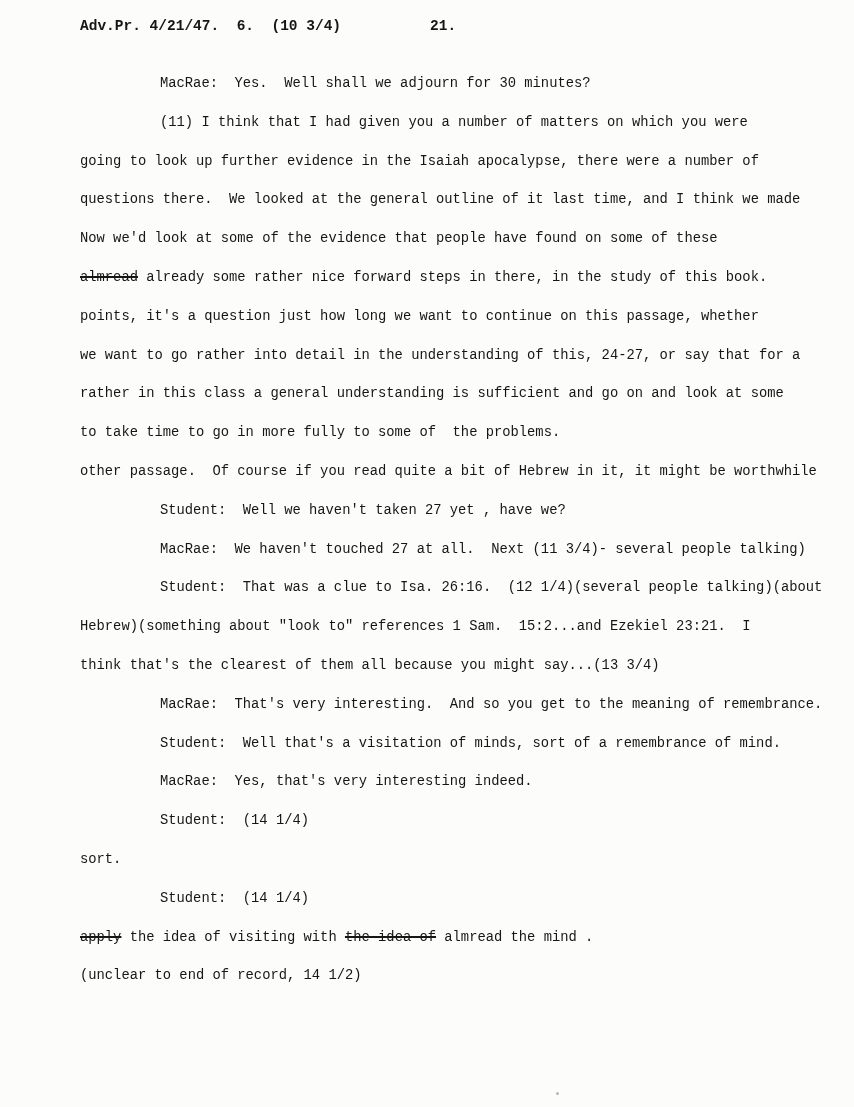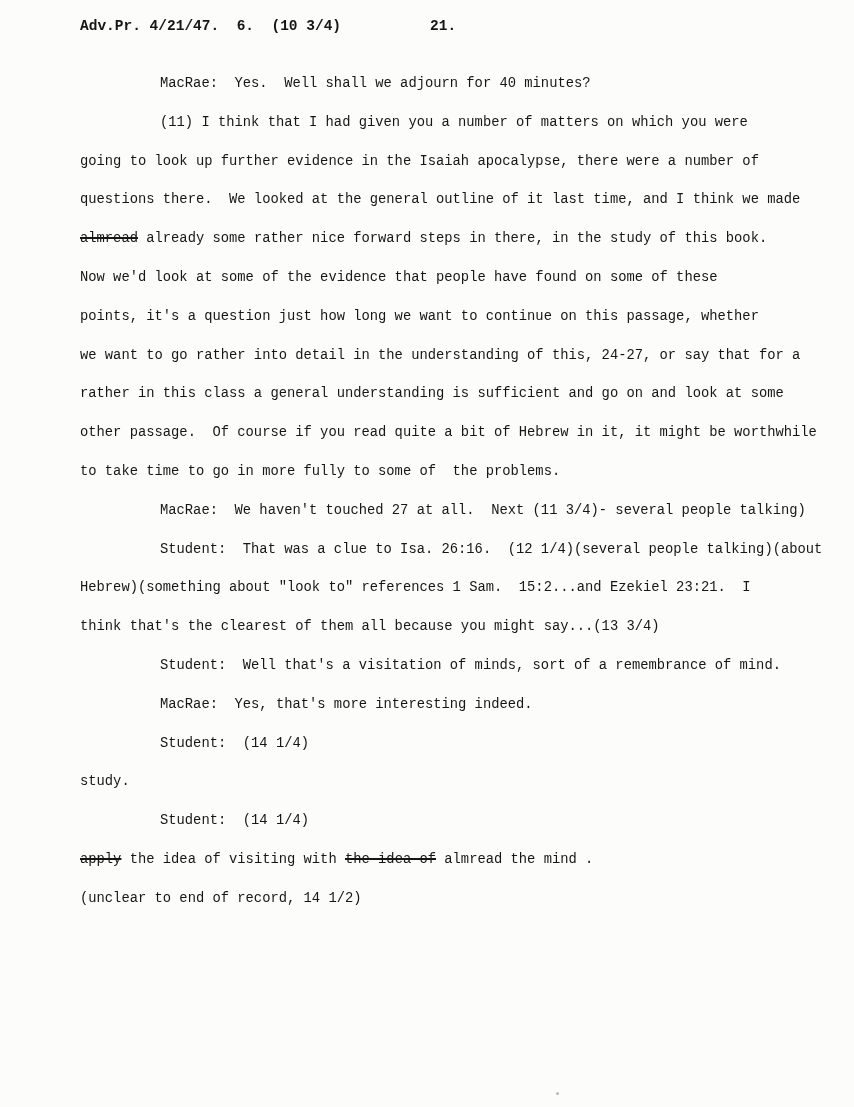--- a/index.html
+++ b/index.html
@@ -63,37 +63,39 @@
 </style>
 </head>
 <body>
 
 <div class="page">
   <div class="doc-header">
     <span class="header-left">Adv.Pr. 4/21/47.  6.  (10 3/4)</span>
     <span class="page-number">21.</span>
   </div>
   <div class="transcript-body">
-      <div class="line indented"><span class="seg">MacRae:  Yes.  Well shall we adjourn for 40 minutes?</span></div>
+      <div class="line indented"><span class="seg">MacRae:  Yes.  Well shall we adjourn for 30 minutes?</span></div>
       <div class="line indented"><span class="seg">(11) I think that I had given you a number of matters on which you were</span></div>
       <div class="line"><span class="seg">going to look up further evidence in the Isaiah apocalypse, there were a number of</span></div>
       <div class="line"><span class="seg">questions there.  We looked at the general outline of it last time, and I think we made</span></div>
+      <div class="line"><span class="seg">Now we'd look at some of the evidence that people have found on some of these</span></div>
       <div class="line"><span class="seg strike">almread</span><span class="seg"> already some rather nice forward steps in there, in the study of this book.</span></div>
-      <div class="line"><span class="seg">Now we'd look at some of the evidence that people have found on some of these</span></div>
       <div class="line"><span class="seg">points, it's a question just how long we want to continue on this passage, whether</span></div>
       <div class="line"><span class="seg">we want to go rather into detail in the understanding of this, 24-27, or say that for a</span></div>
       <div class="line"><span class="seg">rather in this class a general understanding is sufficient and go on and look at some</span></div>
+      <div class="line"><span class="seg">to take time to go in more fully to some of  the problems.</span></div>
       <div class="line"><span class="seg">other passage.  Of course if you read quite a bit of Hebrew in it, it might be worthwhile</span></div>
-      <div class="line"><span class="seg">to take time to go in more fully to some of  the problems.</span></div>
+      <div class="line indented"><span class="seg">Student:  Well we haven't taken 27 yet , have we?</span></div>
       <div class="line indented"><span class="seg">MacRae:  We haven't touched 27 at all.  Next (11 3/4)- several people talking)</span></div>
       <div class="line indented"><span class="seg">Student:  That was a clue to Isa. 26:16.  (12 1/4)(several people talking)(about</span></div>
       <div class="line"><span class="seg">Hebrew)(something about "look to" references 1 Sam.  15:2...and Ezekiel 23:21.  I</span></div>
       <div class="line"><span class="seg">think that's the clearest of them all because you might say...(13 3/4)</span></div>
+      <div class="line indented"><span class="seg">MacRae:  That's very interesting.  And so you get to the meaning of remembrance.</span></div>
       <div class="line indented"><span class="seg">Student:  Well that's a visitation of minds, sort of a remembrance of mind.</span></div>
-      <div class="line indented"><span class="seg">MacRae:  Yes, that's more interesting indeed.</span></div>
+      <div class="line indented"><span class="seg">MacRae:  Yes, that's very interesting indeed.</span></div>
       <div class="line indented"><span class="seg">Student:  (14 1/4)</span></div>
-      <div class="line"><span class="seg">study.</span></div>
+      <div class="line"><span class="seg">sort.</span></div>
       <div class="line indented"><span class="seg">Student:  (14 1/4)</span></div>
       <div class="line"><span class="seg strike">apply</span><span class="seg"> the idea of visiting with </span><span class="seg strike">the idea of</span><span class="seg"> almread the mind .</span></div>
       <div class="line"><span class="seg">(unclear to end of record, 14 1/2)</span></div>
     </div>
   <div class="scan-speck"></div>
 </div>
 
 </body></html>

